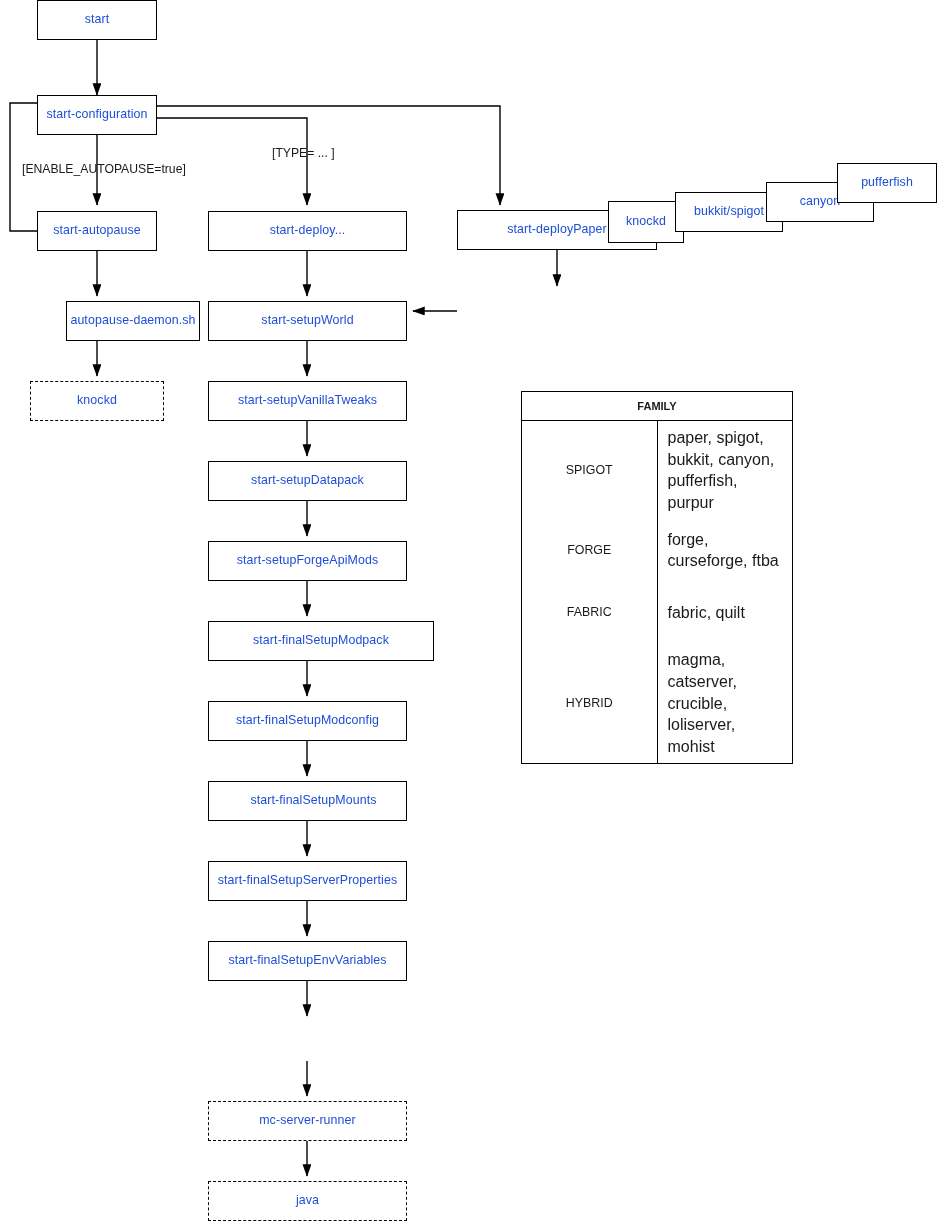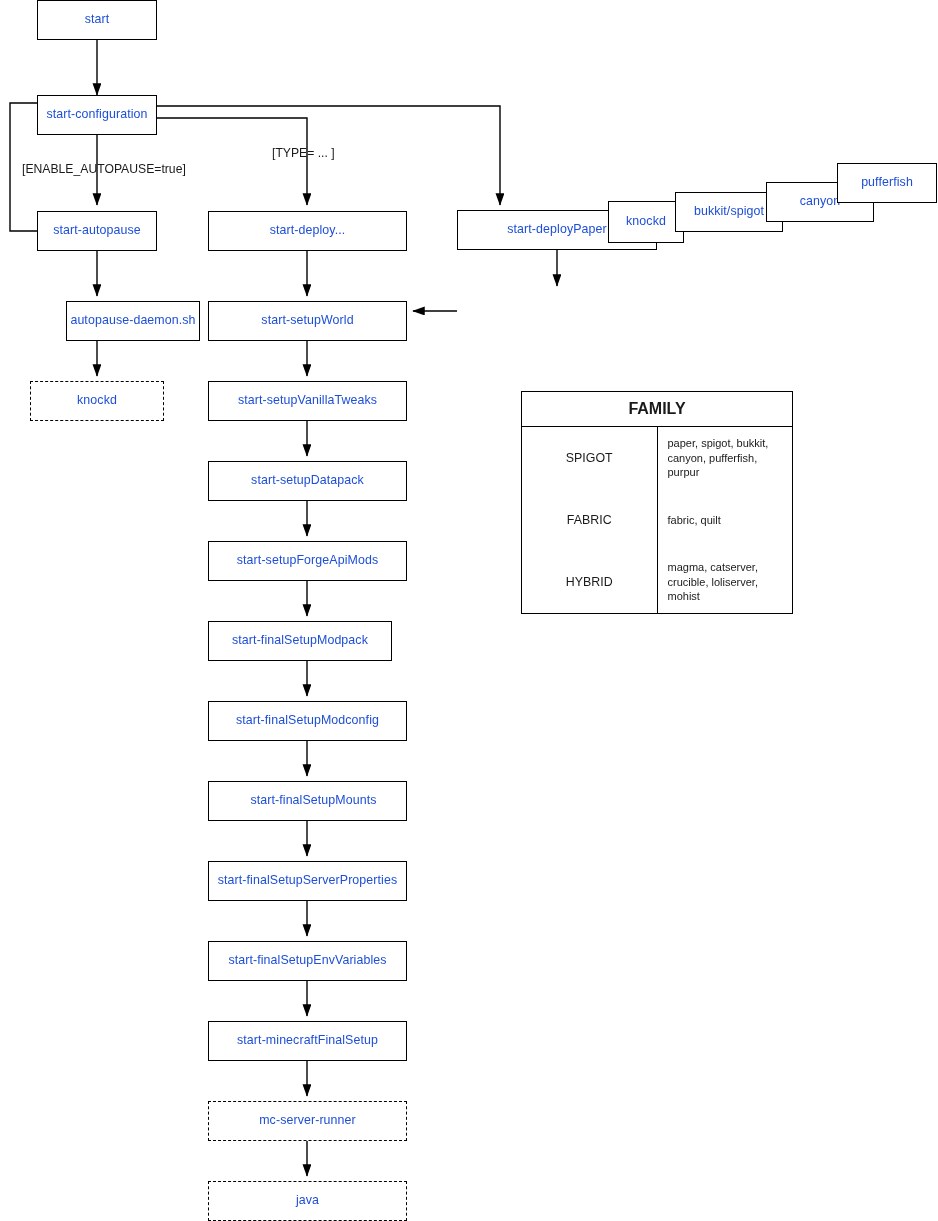--- a/index.html
+++ b/index.html
@@ -67,39 +67,39 @@
     z-index: 5;
   }
   #legend table {
     border-collapse: collapse;
     width: 100%;
     table-layout: fixed;
   }
   #legend .hdr {
     text-align: center;
     font-weight: bold;
-    font-size: 16px;
+    font-size: 11px;
     color: #1a1a1a;
     padding: 8px 4px;
     border-bottom: 1.4px solid #000000;
   }
   #legend td.fam-key {
     width: 88px;
     text-align: center;
     vertical-align: middle;
     font-size: 12.4px;
     color: #1a1a1a;
     border-right: 1.4px solid #000000;
     padding: 2px 4px;
     height: 50px;
   }
   #legend td.fam-val {
     text-align: left;
     vertical-align: middle;
-    font-size: 11px;
+    font-size: 16px;
     color: #1a1a1a;
     padding: 6px 10px;
     line-height: 1.35;
     height: 50px;
   }
 </style>
 </head>
 <body>
 
 <div id="canvas">
@@ -197,43 +197,40 @@
   </div>
 
   <div class="node" style="left:208px; top:461px; width:199px; height:40px;justify-content:center;">
     <span>start-setupDatapack</span>
   </div>
 
   <div class="node" style="left:208px; top:541px; width:199px; height:40px;">
     <span>start-setupForgeApiMods</span>
   </div>
 
-  <div class="node" style="left:208px; top:621px; width:184px; height:40px;justify-content:center;">
+  <div class="node" style="left:208px; top:621px; width:226px; height:40px;justify-content:center;">
     <span>start-finalSetupModpack</span>
   </div>
 
   <div class="node" style="left:208px; top:701px; width:199px; height:40px;">
     <span>start-finalSetupModconfig</span>
   </div>
 
   <div class="node" style="left:208px; top:781px; width:199px; height:40px;padding-left:12px;">
     <span>start-finalSetupMounts</span>
   </div>
 
   <div class="node" style="left:208px; top:861px; width:199px; height:40px;">
     <span>start-finalSetupServerProperties</span>
   </div>
 
   <div class="node" style="left:208px; top:941px; width:199px; height:40px;">
     <span>start-finalSetupEnvVariables</span>
   </div>
 
-  <div class="node" style="left:208px; top:1021px; width:199px; height:40px;">
-    <span>start-minecraftFinalSetup</span>
-  </div>
 
   <div class="node dashed" style="left:208px; top:1101px; width:199px; height:40px;">
     <span>mc-server-runner</span>
   </div>
 
   <div class="node dashed" style="left:208px; top:1181px; width:199px; height:40px;">
     <span>java</span>
   </div>
 
   <div class="edge-label" style="left:22px; top:162px;">[ENABLE_AUTOPAUSE=true]</div>
@@ -244,20 +241,24 @@
     <table>
       <tbody>
         <tr>
           <td class="hdr" colspan="2">FAMILY</td>
         </tr>
         <tr>
           <td class="fam-key">SPIGOT</td>
           <td class="fam-val">paper, spigot, bukkit, canyon, pufferfish, purpur</td>
         </tr>
         <tr>
+          <td class="fam-key">FORGE</td>
+          <td class="fam-val">forge, curseforge, ftba</td>
+        </tr>
+        <tr>
           <td class="fam-key">FABRIC</td>
           <td class="fam-val">fabric, quilt</td>
         </tr>
         <tr>
           <td class="fam-key">HYBRID</td>
           <td class="fam-val">magma, catserver, crucible, loliserver, mohist</td>
         </tr>
       </tbody>
     </table>
   </div>

